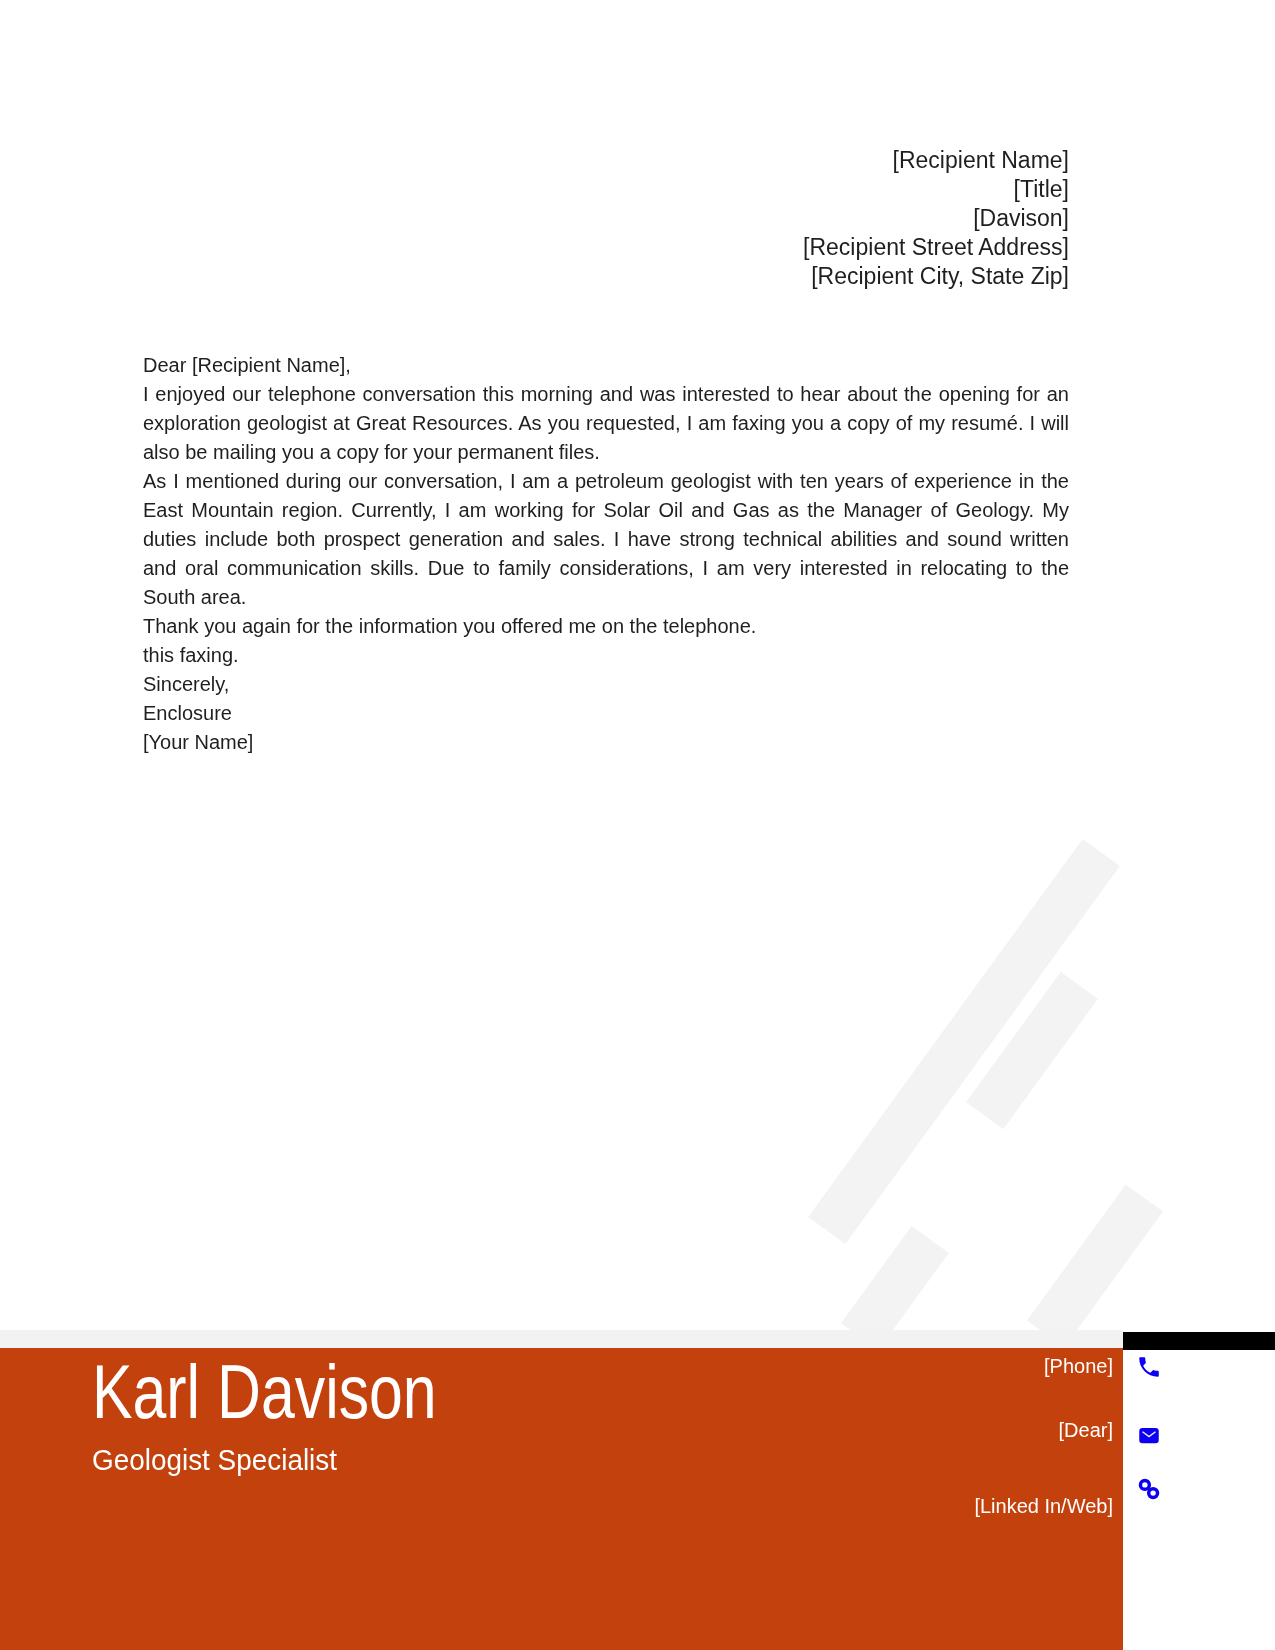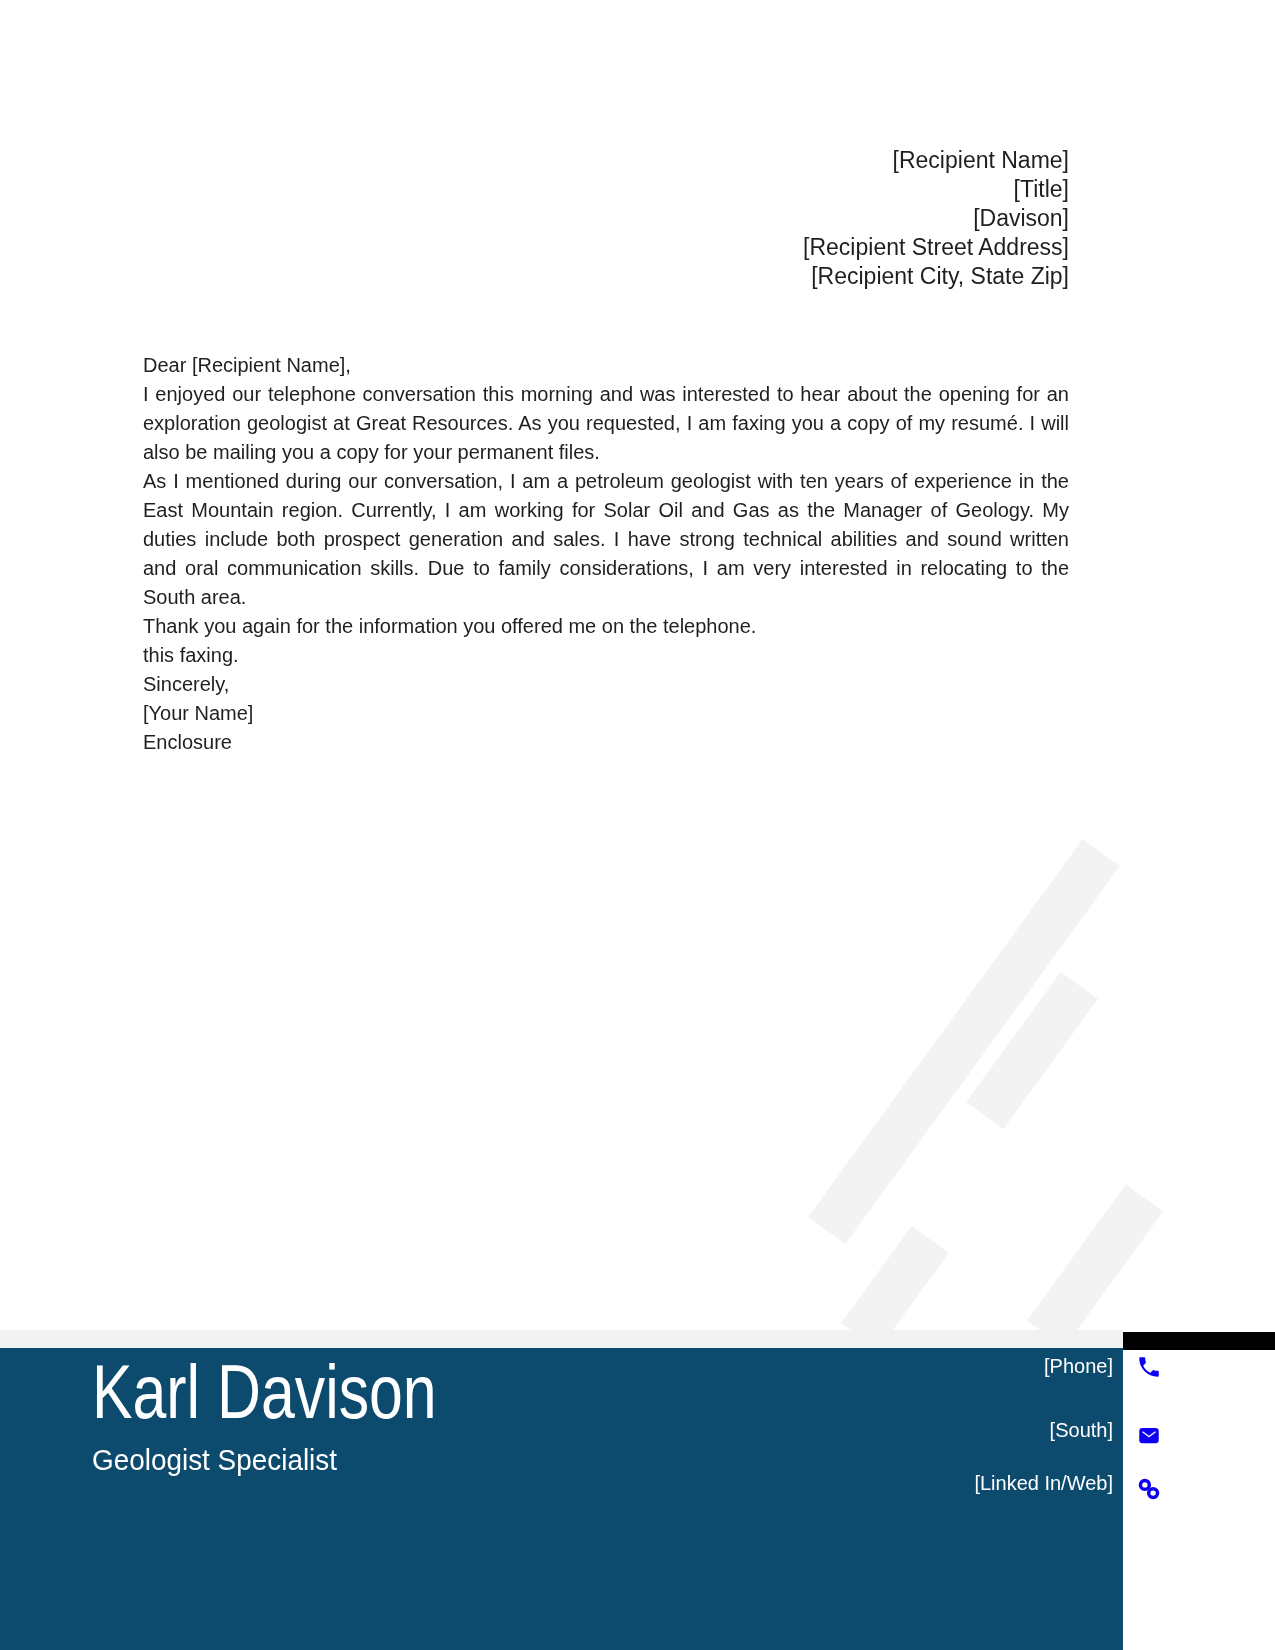--- a/index.html
+++ b/index.html
@@ -25,31 +25,31 @@
   }
   .letter p{margin:0;}
   .letter .just{text-align:justify;}
   .greeting{margin-bottom:17px;}
   .gap-big{margin-top:59px;}
   .gap-sm{margin-top:15px;}
   .gap-med{margin-top:63px;}
   
   .strip-gray{position:absolute;left:0;top:1330px;width:1123px;height:18px;background:#f2f2f2;z-index:2;}
   .strip-black{position:absolute;left:1123px;top:1332px;width:152px;height:18px;background:#000000;z-index:2;}
-  .footer-blue{position:absolute;left:0;top:1348px;width:1123px;height:302px;background:#0c4a6e;z-index:2;color:#ffffff;}
+  .footer-blue{position:absolute;left:0;top:1348px;width:1123px;height:302px;background:#c2410c;z-index:2;color:#ffffff;}
   .footer-name{
     position:absolute;left:92px;top:4px;font-size:76px;line-height:1.05;font-weight:300;
     transform:scaleX(0.80);transform-origin:left top;white-space:nowrap;
   }
   .footer-title{
     position:absolute;left:92px;top:95px;font-size:30px;line-height:1.1;font-weight:400;
     transform:scaleX(0.93);transform-origin:left top;white-space:nowrap;
   }
   .contact-label{position:absolute;right:10px;font-size:20px;line-height:24px;text-align:right;white-space:nowrap;}
-  .cl-phone{top:6px;} .cl-email{top:70px;} .cl-link{top:123px;}
+  .cl-phone{top:6px;} .cl-email{top:70px;} .cl-link{top:146px;}
   .footer-right{position:absolute;left:1123px;top:1350px;width:152px;height:300px;background:#ffffff;z-index:2;}
   .icon{position:absolute;left:13px;width:26px;height:26px;}
   .ic-phone{top:4px;} .ic-email{top:72px;} .ic-link{top:126px;}
   .icon svg{display:block;width:26px;height:26px;}
 </style>
 </head>
 <body>
 
 <div class="wm wm1"></div>
 <div class="wm wm2"></div>
@@ -64,32 +64,32 @@
   <div>[Recipient City, State Zip]</div>
 </div>
 
 <div class="letter">
   <p class="greeting">Dear [Recipient Name],</p>
   <p class="just">I enjoyed our telephone conversation this morning and was interested to hear about the opening for an exploration geologist at Great Resources. As you requested, I am faxing you a copy of my resumé. I will also be mailing you a copy for your permanent files.</p>
   <p class="just gap-big">As I mentioned during our conversation, I am a petroleum geologist with ten years of experience in the East Mountain region. Currently, I am working for Solar Oil and Gas as the Manager of Geology. My duties include both prospect generation and sales. I have strong technical abilities and sound written and oral communication skills. Due to family considerations, I am very interested in relocating to the South area.</p>
   <p class="gap-big">Thank you again for the information you offered me on the telephone.</p>
   <p class="gap-sm">this faxing.</p>
   <p class="gap-med">Sincerely,</p>
+  <p class="gap-sm">Enclosure</p>
   <p class="gap-sm">[Your Name]</p>
-  <p class="gap-sm">Enclosure</p>
 </div>
 
 <div class="strip-gray"></div>
 <div class="strip-black"></div>
 
 <div class="footer-blue">
   <div class="footer-name">Karl Davison</div>
   <div class="footer-title">Geologist Specialist</div>
   <div class="contact-label cl-phone">[Phone]</div>
-  <div class="contact-label cl-email">[South]</div>
+  <div class="contact-label cl-email">[Dear]</div>
   <div class="contact-label cl-link">[Linked In/Web]</div>
 </div>
 
 <div class="footer-right">
   <span class="icon ic-phone">
     <svg viewBox="0 0 24 24" fill="#0d00f2">
       <path d="M6.62 10.79c1.44 2.83 3.76 5.14 6.59 6.59l2.2-2.21c.27-.27.67-.36 1.02-.24 1.12.37 2.33.57 3.57.57.55 0 1 .45 1 1V20c0 .55-.45 1-1 1-9.39 0-17-7.61-17-17 0-.55.45-1 1-1h3.5c.55 0 1 .45 1 1 0 1.25.2 2.45.57 3.57.11.35.03.74-.25 1.02l-2.2 2.2z"></path>
     </svg>
   </span>
   <span class="icon ic-email">

